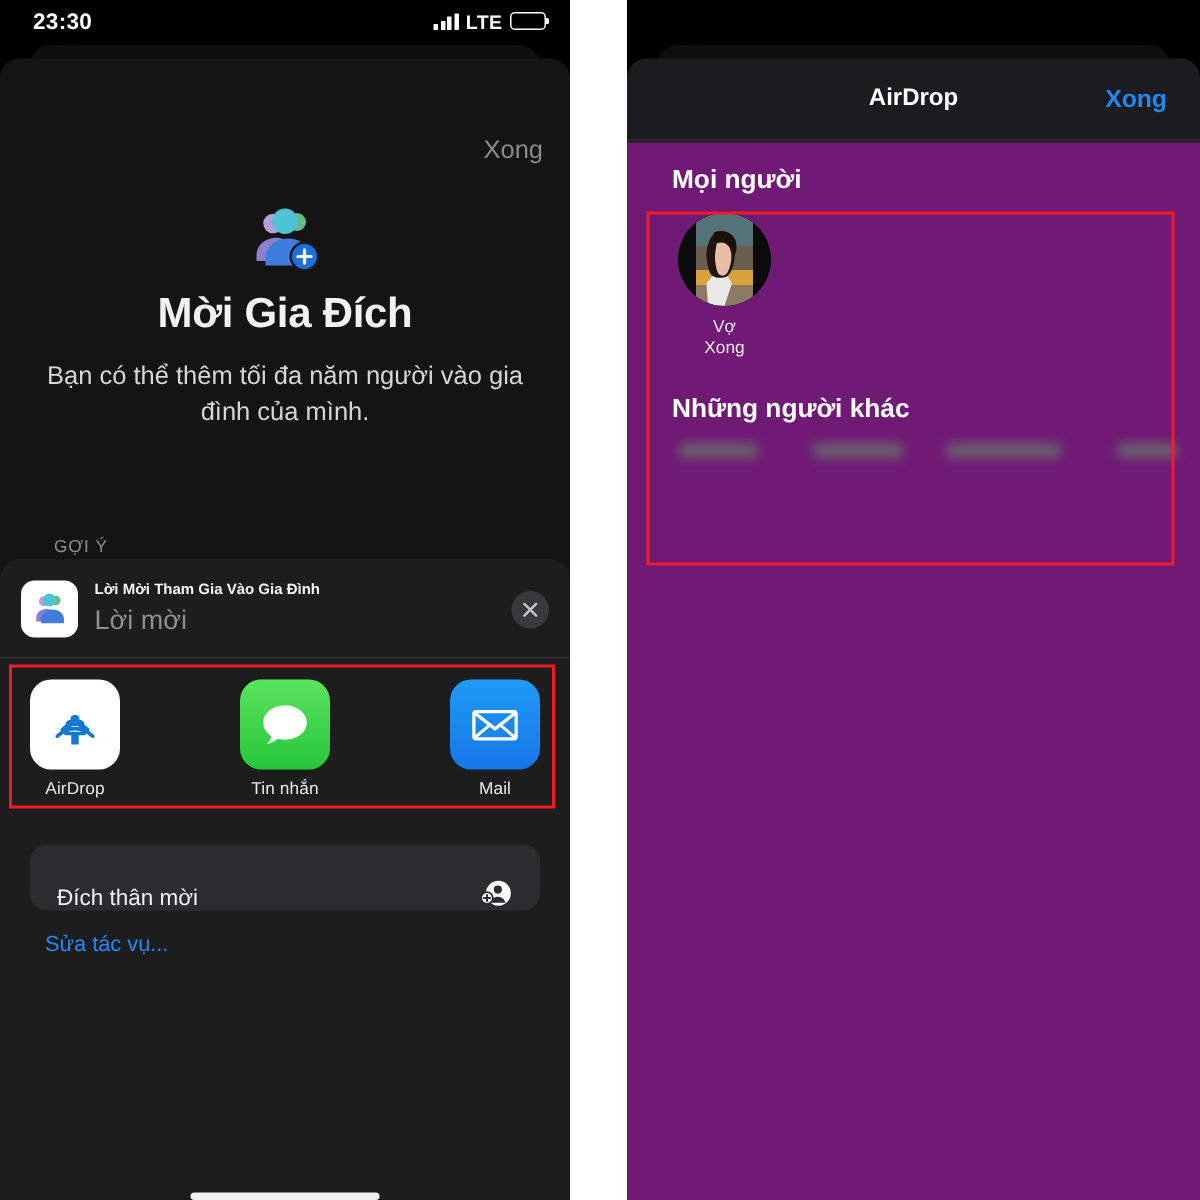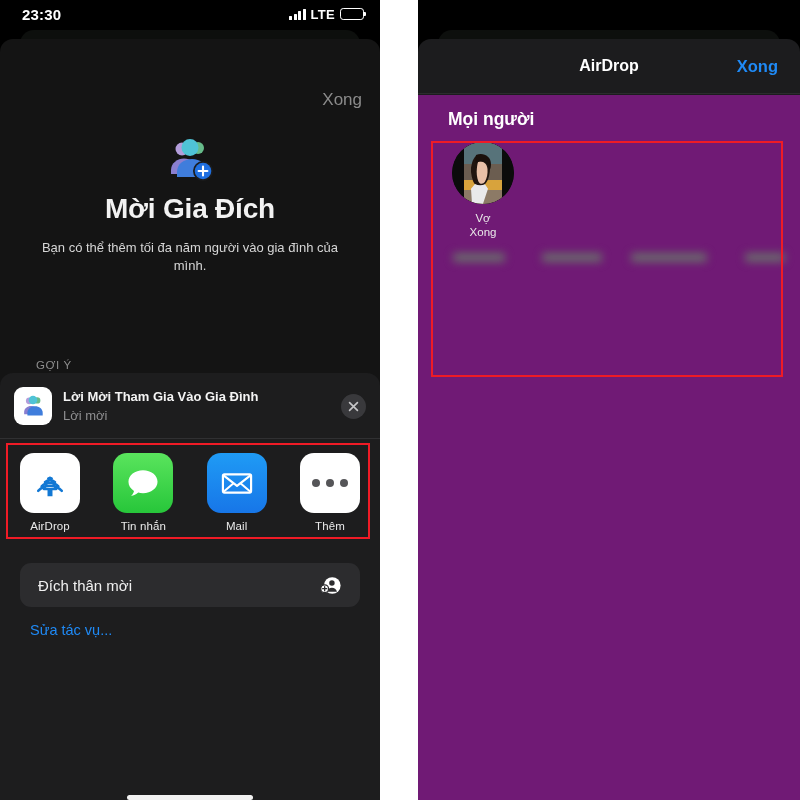--- a/index.html
+++ b/index.html
@@ -66,21 +66,21 @@
     position: absolute; top: 52px; right: 18px;
     color: #8b8b8b; font-size: 17px; line-height: 1;
   }
   .invite-hero { position: absolute; top: 98px; left: 0; right: 0; text-align: center; }
   .hero-glyph { width: 62px; height: 46px; margin: 0 auto 10px; display: block; }
   .hero-title {
     color: #f2f2f2; font-size: 28px; font-weight: bold; letter-spacing: -0.2px;
     margin-bottom: 14px;
   }
   .hero-sub {
-    color: #d6d6d6; font-size: 13px; line-height: 1.42;
+    color: #d6d6d6; font-size: 17px; line-height: 1.42;
     padding: 0 30px;
   }
   .suggest-label {
     position: absolute; top: 320px; left: 36px;
     color: #8e8e8e; font-size: 11.5px; letter-spacing: 0.6px;
   }
   .suggest-row {
     position: absolute; top: 345px; left: 20px; right: 20px; height: 30px;
     background: #1b1b1b; border-radius: 9px;
     display: flex; align-items: center; padding: 0 14px; gap: 12px;
@@ -96,24 +96,24 @@
   }
   .ss-header {
     display: flex; align-items: center; padding: 14px 14px 13px 14px; gap: 11px;
   }
   .ss-appicon {
     width: 38px; height: 38px; background: #ffffff; border-radius: 9px;
     display: flex; align-items: center; justify-content: center; flex: none;
   }
   .ss-titles { flex: 1; min-width: 0; }
   .ss-title {
-    color: #f4f4f4; font-size: 13px; font-weight: bold; line-height: 1.2;
+    color: #f4f4f4; font-size: 10px; font-weight: bold; line-height: 1.2;
     white-space: nowrap; overflow: hidden; text-overflow: ellipsis;
   }
-  .ss-sub { color: #8f8f91; font-size: 13px; margin-top: 3px; }
+  .ss-sub { color: #8f8f91; font-size: 18px; margin-top: 3px; }
   .ss-close {
     width: 25px; height: 25px; border-radius: 50%; background: #39393c;
     display: flex; align-items: center; justify-content: center; flex: none;
   }
   .ss-divider { height: 1px; background: #303032; margin: 0 0 0 0; }
 
   
   .hl-box { position: absolute; border: 2px solid #ef1b26; pointer-events: none; z-index: 40; }
   #hl-left  { left: 6px;  top: 443px; width: 364px; height: 96px; }
   #hl-right { left: 431px; top: 141px; width: 352px; height: 236px; }
@@ -132,21 +132,21 @@
   .tile-green { background: linear-gradient(180deg,#5ae45d 0%,#27c63a 100%); }
   .tile-blue  { background: linear-gradient(180deg,#1f9bf5 0%,#1776e8 100%); }
   .app-label { color: #e9e9e9; font-size: 11.5px; letter-spacing: 0.1px; }
   .dots { display: flex; gap: 6px; }
   .dots span { width: 8px; height: 8px; border-radius: 50%; background: #555558; display: block; }
 
   
   .action-row {
     position: absolute; top: 563px; left: 20px; right: 20px; height: 44px;
     background: #2c2c2e; border-radius: 11px;
-    display: flex; align-items: center; padding: 0 18px;
+    display: flex; align-items: flex-end; padding: 0 18px;
   }
   .action-label { color: #f0f0f0; font-size: 15px; flex: 1; }
   .edit-actions {
     position: absolute; top: 622px; left: 30px;
     color: #1f8af6; font-size: 14.5px;
   }
   .home-indicator {
     position: absolute; bottom: 0px; left: 50%; transform: translateX(-50%);
     width: 126px; height: 5px; background: #f2f2f2; border-radius: 3px;
   }
@@ -286,30 +286,20 @@
         <div class="app-tile tile-blue">
           <svg viewBox="0 0 44 44" width="40" height="40">
             <rect x="6.5" y="12.5" width="31" height="20" rx="1.6" fill="none" stroke="#ffffff" stroke-width="2.4"></rect>
             <path d="M7.2 13.6L22 25.2 36.8 13.6" fill="none" stroke="#ffffff" stroke-width="2.4" stroke-linejoin="round"></path>
             <path d="M7.2 31.6l11-9.4M36.8 31.6l-11-9.4" fill="none" stroke="#ffffff" stroke-width="2.2"></path>
           </svg>
         </div>
         <div class="app-label">Mail</div>
       </div>
 
-      <div class="app-cell">
-        <div class="app-tile tile-white">
-          <span class="dots">
-              <span></span>
-              <span></span>
-              <span></span>
-            </span>
-        </div>
-        <div class="app-label">Thêm</div>
-      </div>
     </div>
 
     <div class="action-row">
       <span class="action-label">Đích thân mời</span>
       <svg viewBox="0 0 26 26" width="23" height="23">
         <circle cx="15" cy="13" r="9.4" fill="#ffffff"></circle>
         <circle cx="14.6" cy="10.2" r="3.1" fill="#2c2c2e"></circle>
         <path d="M8.9 20.2c.7-3 3-4.6 5.7-4.6s5 1.6 5.7 4.6z" fill="#2c2c2e"></path>
         <circle cx="6.4" cy="16.6" r="4.4" fill="#ffffff" stroke="#2c2c2e" stroke-width="1.4"></circle>
         <path d="M6.4 14.3v4.6M4.1 16.6h4.6" stroke="#2c2c2e" stroke-width="1.5" stroke-linecap="round"></path>
@@ -357,20 +347,21 @@
                   <path d="M24 13c7-3 15 1 15 9 0 3-.5 5-1.5 6-.5-5-3-8-7-8.6-3-.5-5 .6-6.5 2.6-.8-3.4-.6-6.6 0-9z" fill="#1a100b"></path>
                   <path d="M23 42c3 1.6 7 1.6 10 .2l3 4.6-5 15h-11l-1-15z" fill="#e9e9ea"></path>
                 </g>
               </svg>
             </span>
             <div class="ad-name">Vợ</div>
             <div class="ad-name">Xong</div>
           </div>
         </div>
 
+        <div class="ad-section-title" style="padding-top:22px">Những người khác</div>
 
         <div class="ad-others-row">
           <div class="blur-person">
             <span class="blur-av"></span>
             <span class="blur-nm" style="width:52px;display:block"></span>
           </div>
           <div class="blur-person">
             <span class="blur-av"></span>
             <span class="blur-nm" style="width:60px;display:block"></span>
           </div>

